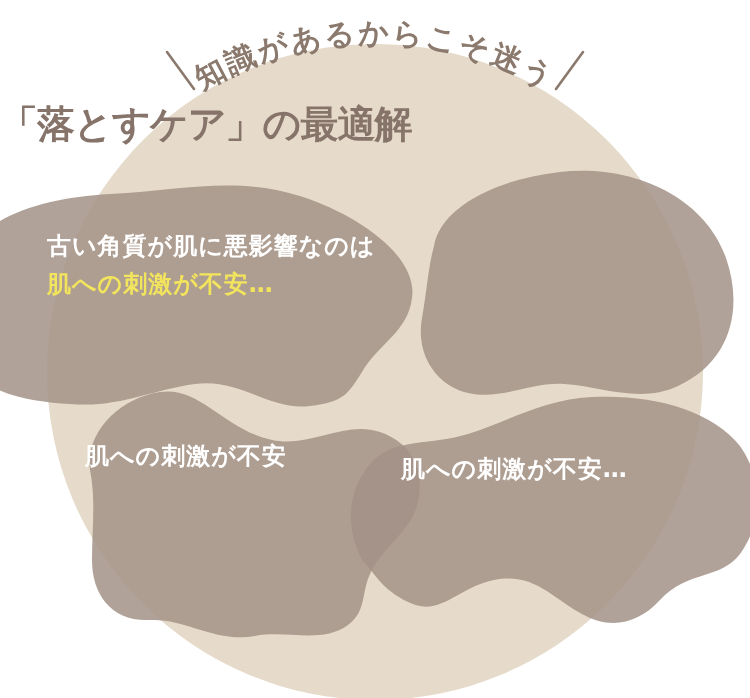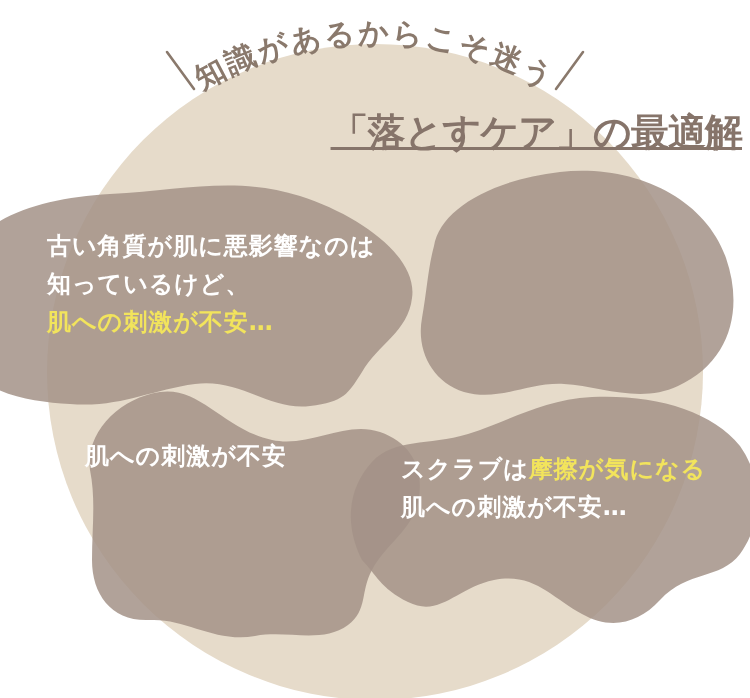--- a/index.html
+++ b/index.html
@@ -24,24 +24,23 @@
   .arc-text{
     fill:var(--heading);
     font-size:30px;
     font-weight:bold;
     letter-spacing:2.5px;
     font-family:"DejaVu Sans","Liberation Sans",sans-serif;
   }
   .slash{stroke:var(--heading);stroke-width:2.6;stroke-linecap:round;}
   .title{
     position:absolute;left:0;right:0;top:99px;
-    margin:8px;text-align:right;
+    margin:0;text-align:left;
     font-size:38px;font-weight:bold;letter-spacing:-1px;
     color:var(--title);
-    text-decoration:underline;
   }
   .bubble{position:absolute;font-weight:bold;font-size:24px;letter-spacing:1px;}
   .bubble p{margin:0;line-height:38px;white-space:nowrap;}
   .seg-white{color:var(--white);}
   .seg-yellow{color:var(--yellow);}
   .seg-small{font-size:17px;}
   .b1{left:47px;top:227px;}
   .b2{left:453px;top:235px;}
   .b3{left:85px;top:437px;}
   .b4{left:401px;top:450px;}
@@ -107,27 +106,25 @@
     </text>
 
     <line class="slash" x1="167" y1="52" x2="194" y2="89"></line>
     <line class="slash" x1="583" y1="52" x2="556" y2="89"></line>
   </svg>
 
   <h1 class="title">「落とすケア」の最適解</h1>
 
   <div class="bubble b1">
     <p><span class="seg-white">古い角質が肌に悪影響なのは</span></p>
-    <p><span class="seg-white">知っているけど、</span></p>
     <p><span class="seg-yellow">肌への刺激が不安…</span></p>
   </div>
 
 
   <div class="bubble b3">
     <p><span class="seg-white">肌への刺激が不安</span></p>
   </div>
 
   <div class="bubble b4">
-    <p><span class="seg-white">スクラブは</span><span class="seg-yellow">摩擦が気になる</span></p>
     <p><span class="seg-white">肌への刺激が不安…</span></p>
   </div>
 
 </div>
 
 </body></html>

